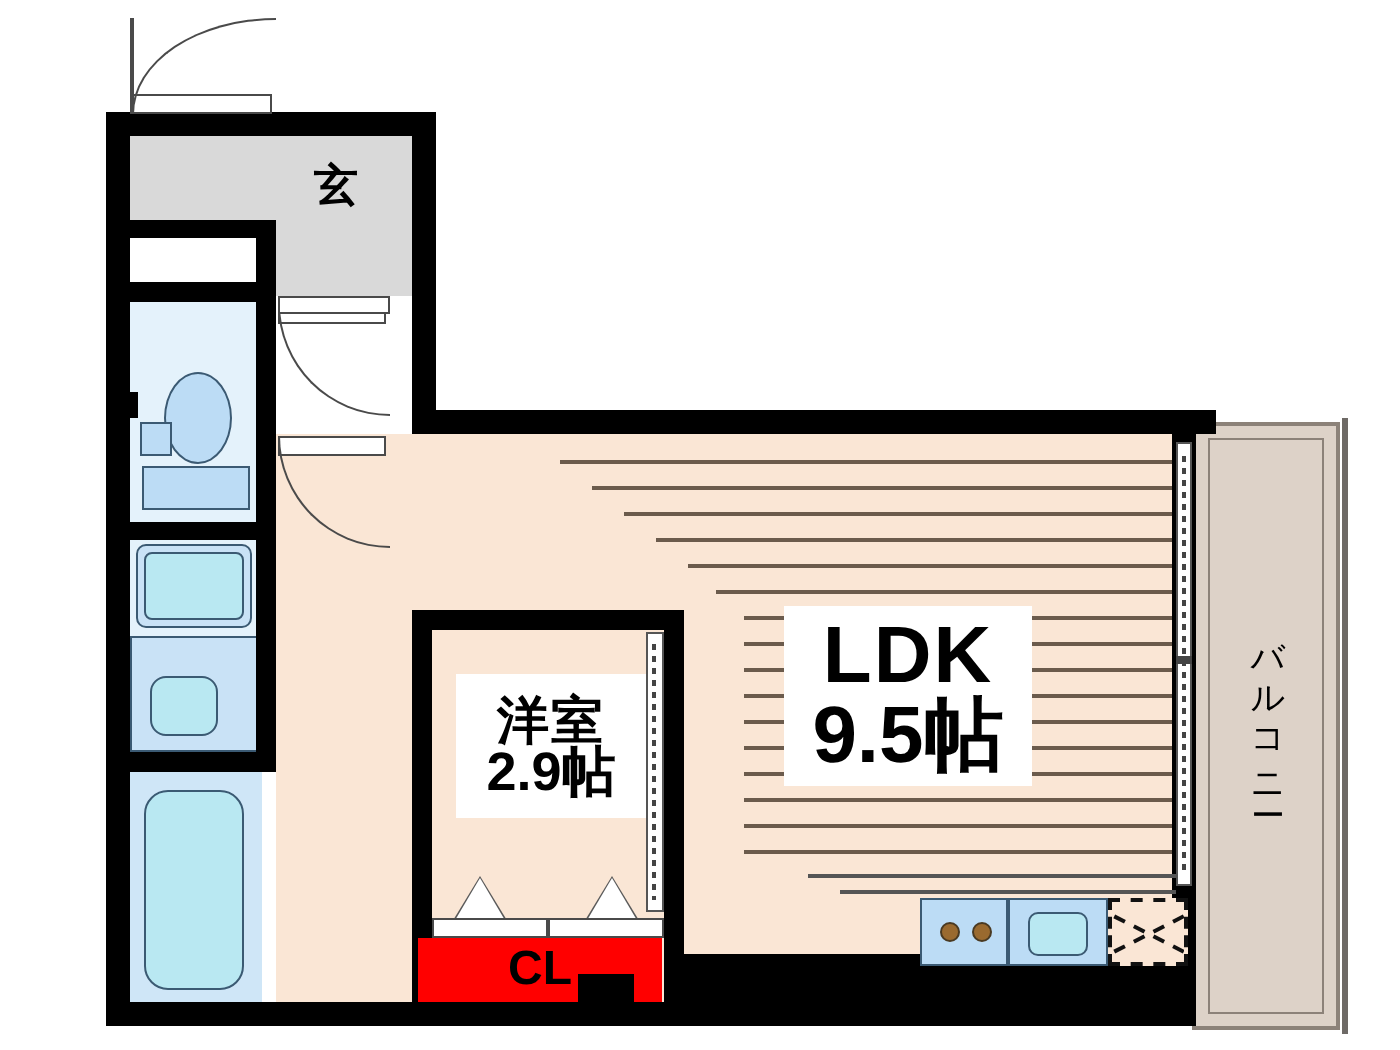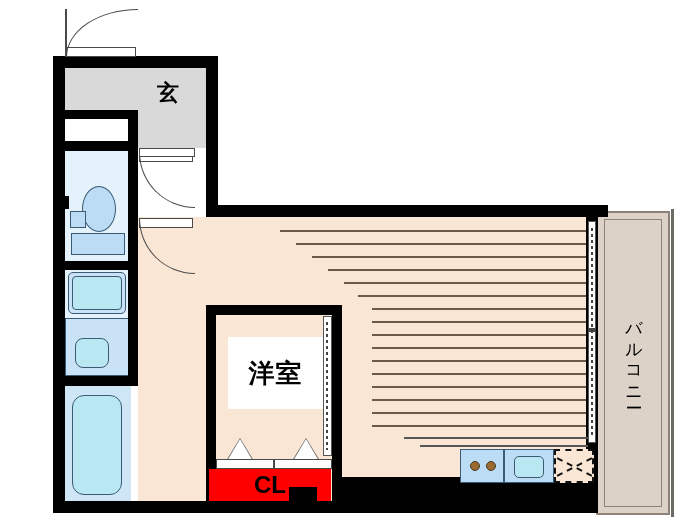--- a/index.html
+++ b/index.html
@@ -229,36 +229,41 @@
   <div class="abs plank" style="left:372px; top:321px; width:214px;"></div>
   <div class="abs plank" style="left:372px; top:334px; width:214px;"></div>
   <div class="abs plank" style="left:372px; top:347px; width:214px;"></div>
   <div class="abs plank" style="left:372px; top:360px; width:214px;"></div>
   <div class="abs plank" style="left:372px; top:373px; width:214px;"></div>
   <div class="abs plank" style="left:372px; top:386px; width:214px;"></div>
   <div class="abs plank" style="left:372px; top:399px; width:214px;"></div>
   <div class="abs plank" style="left:372px; top:412px; width:214px;"></div>
   <div class="abs plank" style="left:372px; top:425px; width:214px;"></div>
 
+  <div class="abs lbl lbl-room" style="left:392px; top:303px; width:124px; height:90px;">
+    <span class="t1">LDK</span>
+    <span class="t2">9.5帖</span>
+  </div>
 
   <div class="abs door-slab" style="left:139px; top:218px; width:54px; height:10px;"></div>
   <div class="abs arc arc-bl" style="left:139px; top:218px; width:56px; height:56px; border-right:none; border-top:none;"></div>
 
   <div class="abs door-slab" style="left:139px; top:152px; width:54px; height:10px;"></div>
   <div class="abs arc arc-bl" style="left:139px; top:152px; width:56px; height:56px; border-right:none; border-top:none;"></div>
 
   <div class="abs door-slab" style="left:139px; top:148px; width:56px; height:9px;"></div>
 
   <div class="abs wall" style="left:206px; top:305px; width:10px; height:196px;"></div>
   <div class="abs wall" style="left:206px; top:305px; width:136px; height:10px;"></div>
   <div class="abs wall" style="left:332px; top:305px; width:10px; height:196px;"></div>
   <div class="abs floor-wood" style="left:216px; top:315px; width:116px; height:186px;"></div>
 
   <div class="abs lbl lbl-room lbl-small" style="left:228px; top:337px; width:95px; height:72px;">
     <span class="t1">洋室</span>
+    <span class="t2">2.9帖</span>
   </div>
 
   <div class="abs slide-track" style="left:323px; top:316px; width:9px; height:140px;"></div>
   <div class="abs slide-dots" style="left:326px; top:322px; width:2px; height:128px;"></div>
 
   <div class="abs tri-o" style="left:226px; top:438px;"></div>
   <div class="abs tri" style="left:227px; top:439px;"></div>
   <div class="abs tri-o" style="left:292px; top:438px;"></div>
   <div class="abs tri" style="left:293px; top:439px;"></div>
   <div class="abs door-slab" style="left:216px; top:459px; width:58px; height:10px;"></div>

